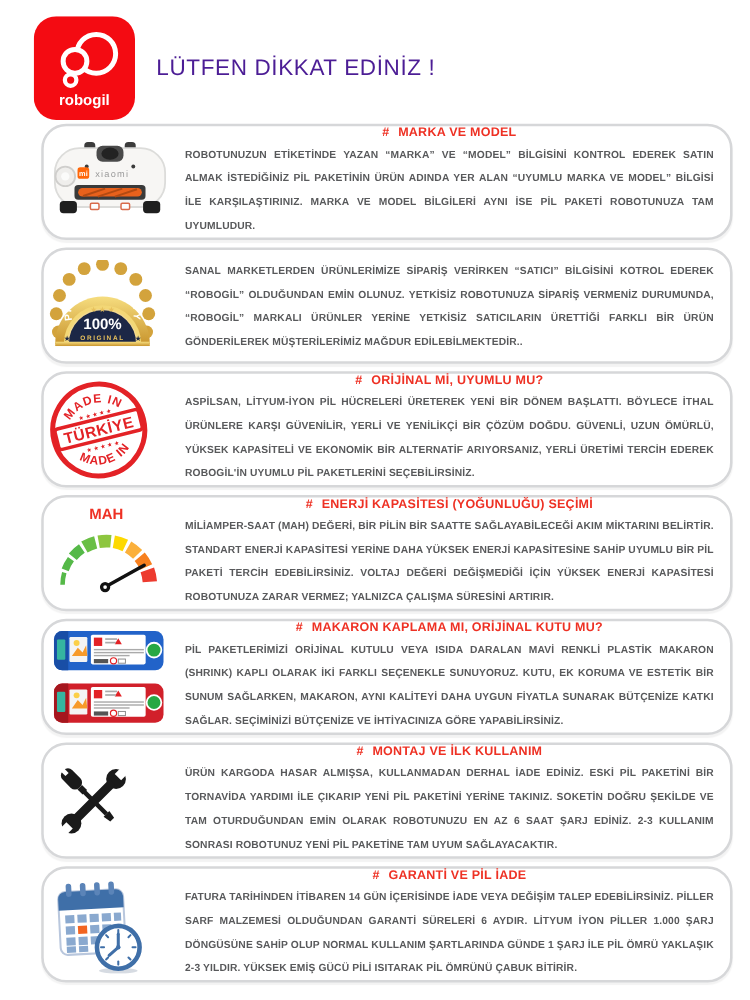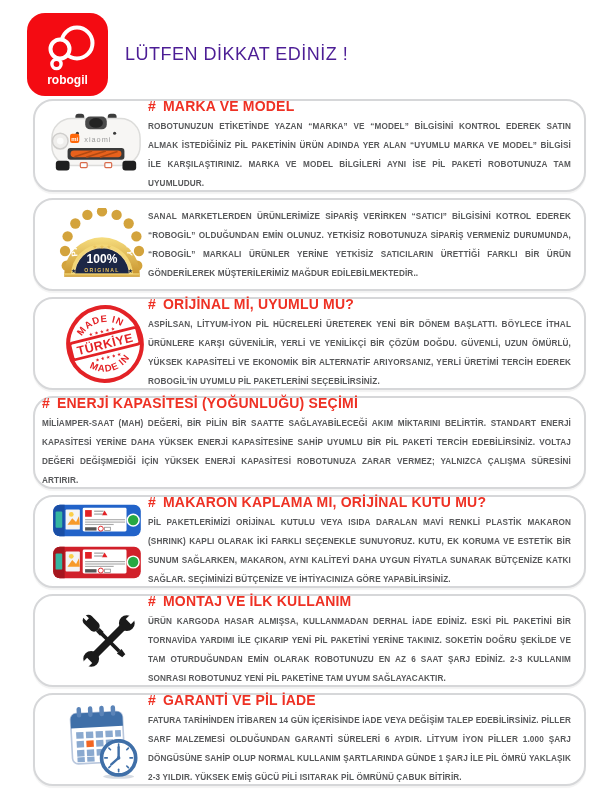--- a/index.html
+++ b/index.html
@@ -18,25 +18,25 @@
   }
   
   .cards{margin:3px 14px 0 33px;}
   .card{
     display:flex;align-items:center;box-sizing:border-box;
     height:93px;margin-bottom:6px;background:#fff;
     border:2.5px solid #d6d7d9;border-radius:20px;
     box-shadow:0 2px 1px rgba(0,0,0,.05);
     padding:4px 13px 4px 4px;
   }
-  .icon-box{flex:0 0 106px;width:106px;height:84px;display:flex;align-items:center;justify-content:flex-end;}
+  .icon-box{flex:0 0 106px;width:106px;height:84px;display:flex;align-items:center;justify-content:flex-start;}
   .text-box{flex:1;min-width:0;padding-left:3px;}
   .card-title{
-    color:#EE3124;font-size:14px;font-weight:800;letter-spacing:.2px;
-    margin:0 0 2.5px 0;white-space:nowrap;
+    color:#EE3124;font-size:10px;font-weight:800;letter-spacing:.2px;
+    margin:0 0 2.5px 0;white-space:nowrap;text-align:center;
   }
   .hash{margin-right:7px;}
   .card-body{
     color:#58595B;font-size:8.2px;font-weight:700;line-height:19px;
     text-align:justify;letter-spacing:.12px;margin:0;
   }
   svg{display:block;}
   svg text{font-family:"Liberation Sans","DejaVu Sans",sans-serif;}
 </style>
 </head>
@@ -156,20 +156,39 @@
           </g>
         </svg>
       </div>
       <div class="text-box">
         <div class="card-title"><span class="hash">#</span><span>ORİJİNAL Mİ, UYUMLU MU?</span></div>
         <p class="card-body">ASPİLSAN, LİTYUM-İYON PİL HÜCRELERİ ÜRETEREK YENİ BİR DÖNEM BAŞLATTI. BÖYLECE İTHAL ÜRÜNLERE KARŞI GÜVENİLİR, YERLİ VE YENİLİKÇİ BİR ÇÖZÜM DOĞDU. GÜVENLİ, UZUN ÖMÜRLÜ, YÜKSEK KAPASİTELİ VE EKONOMİK BİR ALTERNATİF ARIYORSANIZ, YERLİ ÜRETİMİ TERCİH EDEREK ROBOGİL'İN UYUMLU PİL PAKETLERİNİ SEÇEBİLİRSİNİZ.</p>
       </div>
     </div>
 
     <div class="card">
+      <div class="icon-box">
+        <svg width="92" height="80" viewBox="0 0 100 86">
+          <text x="50" y="13" text-anchor="middle" font-size="13" font-weight="800" fill="#EE3124">MAH</text>
+          <g fill="none" stroke-linecap="butt">
+            <path d="M 12,70 A 38,38 0 0 1 13.5,59.5" stroke="#55b948" stroke-width="4"></path>
+            <path d="M 14.3,57 A 38,38 0 0 1 19.3,47.7" stroke="#55b948" stroke-width="6.5"></path>
+            <path d="M 20.9,45.6 A 38,38 0 0 1 28.8,38.5" stroke="#55b948" stroke-width="9"></path>
+            <path d="M 31,37.1 A 38,38 0 0 1 40.8,33.1" stroke="#6abf45" stroke-width="11"></path>
+            <path d="M 43.4,32.6 A 38,38 0 0 1 54.0,32.2" stroke="#8dc63f" stroke-width="11"></path>
+            <path d="M 56.6,32.6 A 38,38 0 0 1 66.6,35.8" stroke="#fdd900" stroke-width="11"></path>
+            <path d="M 69,37.1 A 38,38 0 0 1 77.3,43.6" stroke="#fbb03b" stroke-width="11"></path>
+            <path d="M 79.1,45.6 A 38,38 0 0 1 84.7,54.5" stroke="#f7801e" stroke-width="11.5"></path>
+            <path d="M 85.7,57 A 38,38 0 0 1 87.9,67.3" stroke="#ed3b2f" stroke-width="12.5"></path>
+          </g>
+          <line x1="49" y1="72" x2="83" y2="53" stroke="#111111" stroke-width="3" stroke-linecap="round"></line>
+          <circle cx="49" cy="72" r="4.5" fill="#111111"></circle>
+          <circle cx="49" cy="72" r="1.6" fill="#ffffff"></circle>
+        </svg>
+      </div>
       <div class="text-box">
         <div class="card-title"><span class="hash">#</span><span>ENERJİ KAPASİTESİ (YOĞUNLUĞU) SEÇİMİ</span></div>
         <p class="card-body">MİLİAMPER-SAAT (MAH) DEĞERİ, BİR PİLİN BİR SAATTE SAĞLAYABİLECEĞİ AKIM MİKTARINI BELİRTİR. STANDART ENERJİ KAPASİTESİ YERİNE DAHA YÜKSEK ENERJİ KAPASİTESİNE SAHİP UYUMLU BİR PİL PAKETİ TERCİH EDEBİLİRSİNİZ. VOLTAJ DEĞERİ DEĞİŞMEDİĞİ İÇİN YÜKSEK ENERJİ KAPASİTESİ ROBOTUNUZA ZARAR VERMEZ; YALNIZCA ÇALIŞMA SÜRESİNİ ARTIRIR.</p>
       </div>
     </div>
 
     <div class="card">
       <div class="icon-box">
         <svg width="96" height="80" viewBox="0 0 100 84">
           <g>

